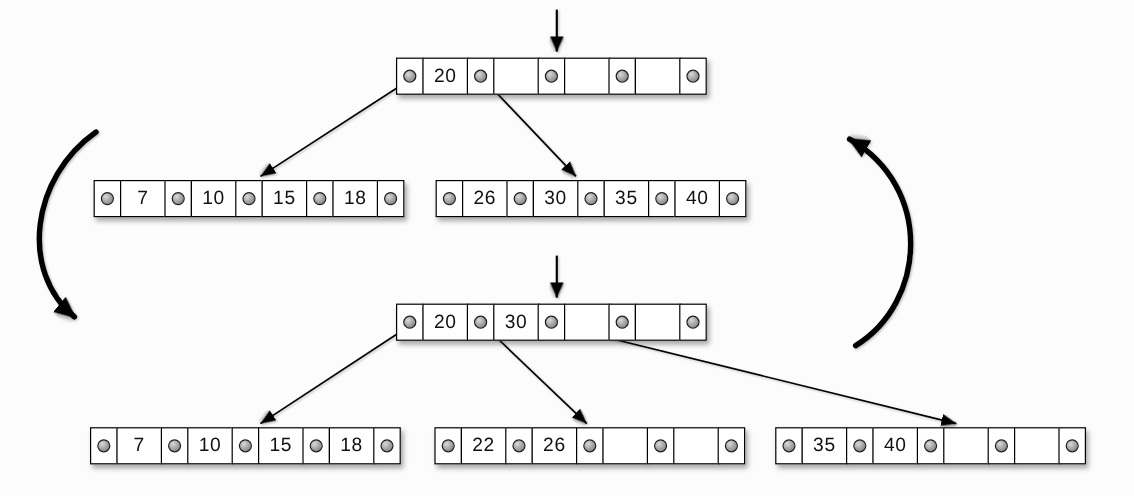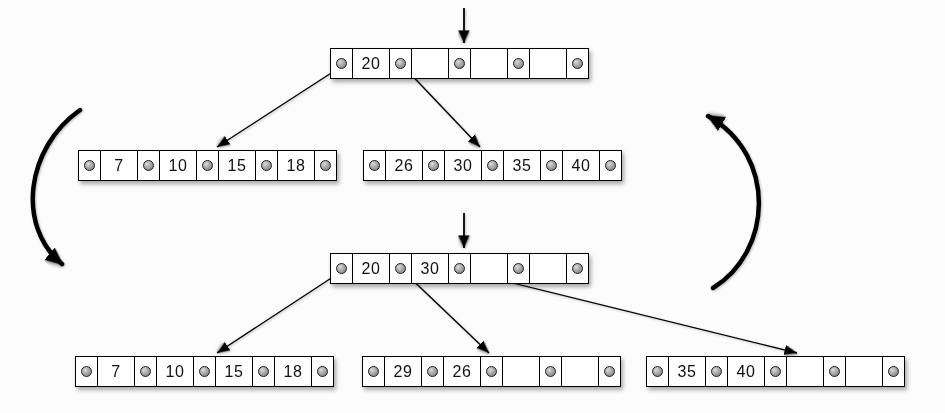--- a/index.html
+++ b/index.html
@@ -191,21 +191,21 @@
       </div>
       <div class="cell key">18</div>
       <div class="cell pointer">
         <span class="dot"></span>
       </div>
     </div>
     <div class="btree-node" style="left: 362px; top: 356px;">
       <div class="cell pointer">
         <span class="dot"></span>
       </div>
-      <div class="cell key">29</div>
+      <div class="cell key">22</div>
       <div class="cell pointer">
         <span class="dot"></span>
       </div>
       <div class="cell key">26</div>
       <div class="cell pointer">
         <span class="dot"></span>
       </div>
       <div class="cell key"></div>
       <div class="cell pointer">
         <span class="dot"></span>

